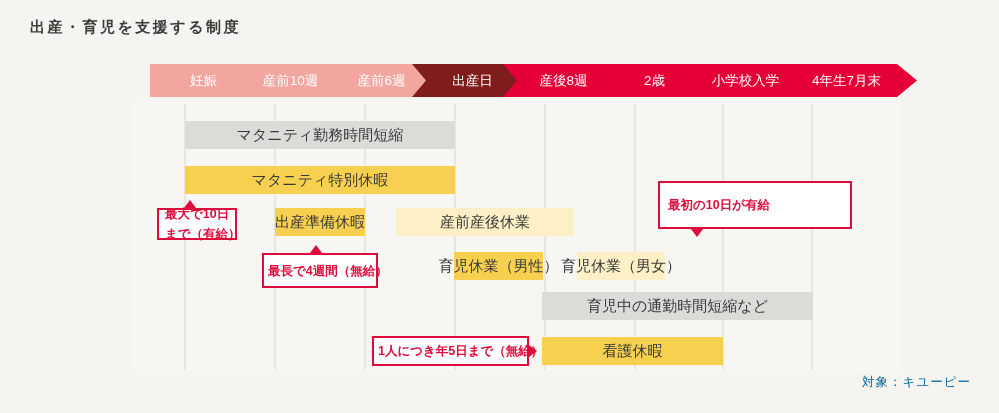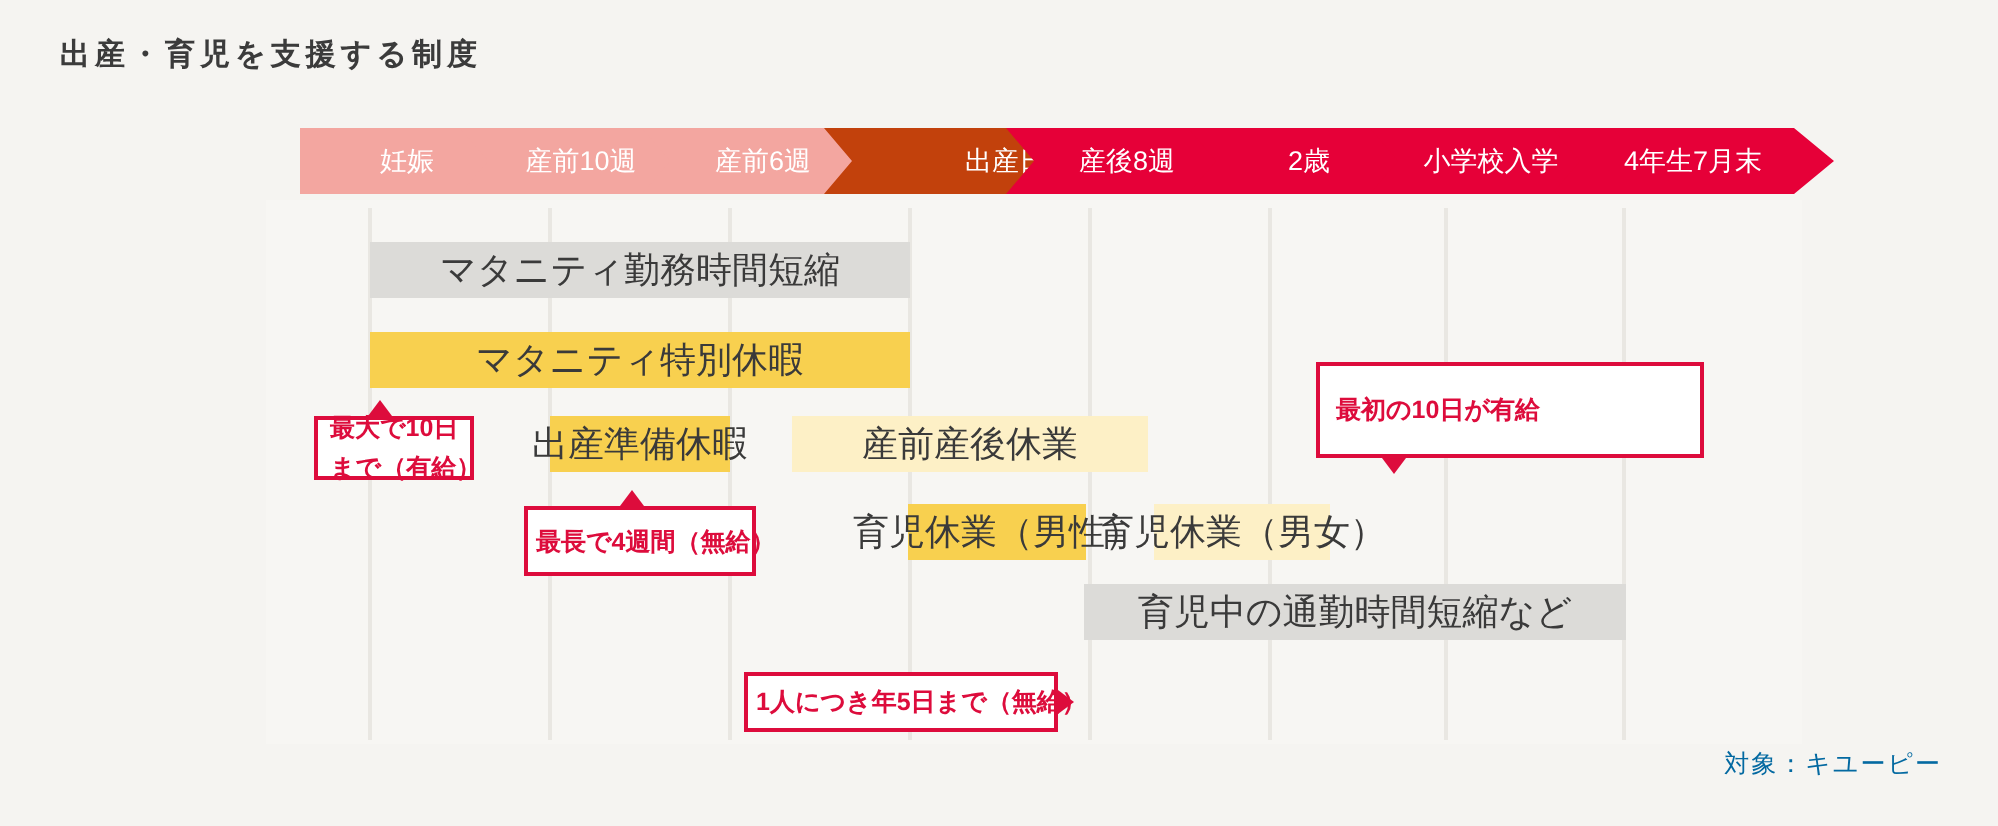--- a/index.html
+++ b/index.html
@@ -17,26 +17,26 @@
 
   .timeline{position:absolute;left:133px;top:64px;width:768px;height:33px;}
   .chev{
     position:absolute;top:0;height:33px;display:flex;align-items:center;justify-content:center;
     color:#ffffff;font-size:13.5px;white-space:nowrap;
   }
   .chev.first{clip-path:polygon(0 0,calc(100% - 14px) 0,100% 50%,calc(100% - 14px) 100%,0 100%);padding-right:10px;}
   .chev.mid{clip-path:polygon(0 0,calc(100% - 14px) 0,100% 50%,calc(100% - 14px) 100%,0 100%,14px 50%);padding-left:10px;}
   .chev.last{clip-path:polygon(0 0,calc(100% - 20px) 0,100% 50%,calc(100% - 20px) 100%,0 100%,14px 50%);padding-left:8px;padding-right:8px;}
   .c-pink{background:#f3a6a0;}
-  .c-coral{background:#c2410c;justify-content:flex-end;}
+  .c-coral{background:#7f1d1d;}
   .c-red{background:#e60038;}
 
   .bar{
     position:absolute;height:28px;display:flex;align-items:center;justify-content:center;
-    font-size:18px;color:#3a3a3a;white-space:nowrap;z-index:2;
+    font-size:15px;color:#3a3a3a;white-space:nowrap;z-index:2;
   }
   .b-gray{background:#dcdbd8;}
   .b-yellow{background:#f8d04f;}
   .b-pale{background:#fdf0c6;margin-left:31px;}
 
   .callout{
     position:absolute;background:#ffffff;border:2px solid #dd0c3c;color:#dd0c3c;
     font-weight:bold;font-size:12.5px;line-height:1.6;padding:2px 6px;white-space:nowrap;
     z-index:5;display:flex;flex-direction:column;justify-content:center;box-sizing:border-box;
   }
@@ -106,20 +106,23 @@
     </div>
   <div class="bar b-yellow" style="left:454px;top:252px;width:89px">
       <span>育児休業（男性）</span>
     </div>
   <div class="bar b-pale" style="left:546px;top:252px;width:88px">
       <span>育児休業（男女）</span>
     </div>
   <div class="bar b-gray" style="left:542px;top:292px;width:271px">
       <span>育児中の通勤時間短縮など</span>
     </div>
+  <div class="bar b-yellow" style="left:542px;top:337px;width:181px">
+      <span>看護休暇</span>
+    </div>
 
   <div class="tri tri-up" style="left:184px;top:200px"></div>
   <div class="callout" style="left:157px;top:208px;width:80px;height:32px">
     <span>最大で10日</span>
     <span>まで（有給）</span>
   </div>
 
   <div class="tri tri-up" style="left:310px;top:245px"></div>
   <div class="callout" style="left:262px;top:253px;width:116px;height:35px;padding:2px 4px">
     <span>最長で4週間（無給）</span>

